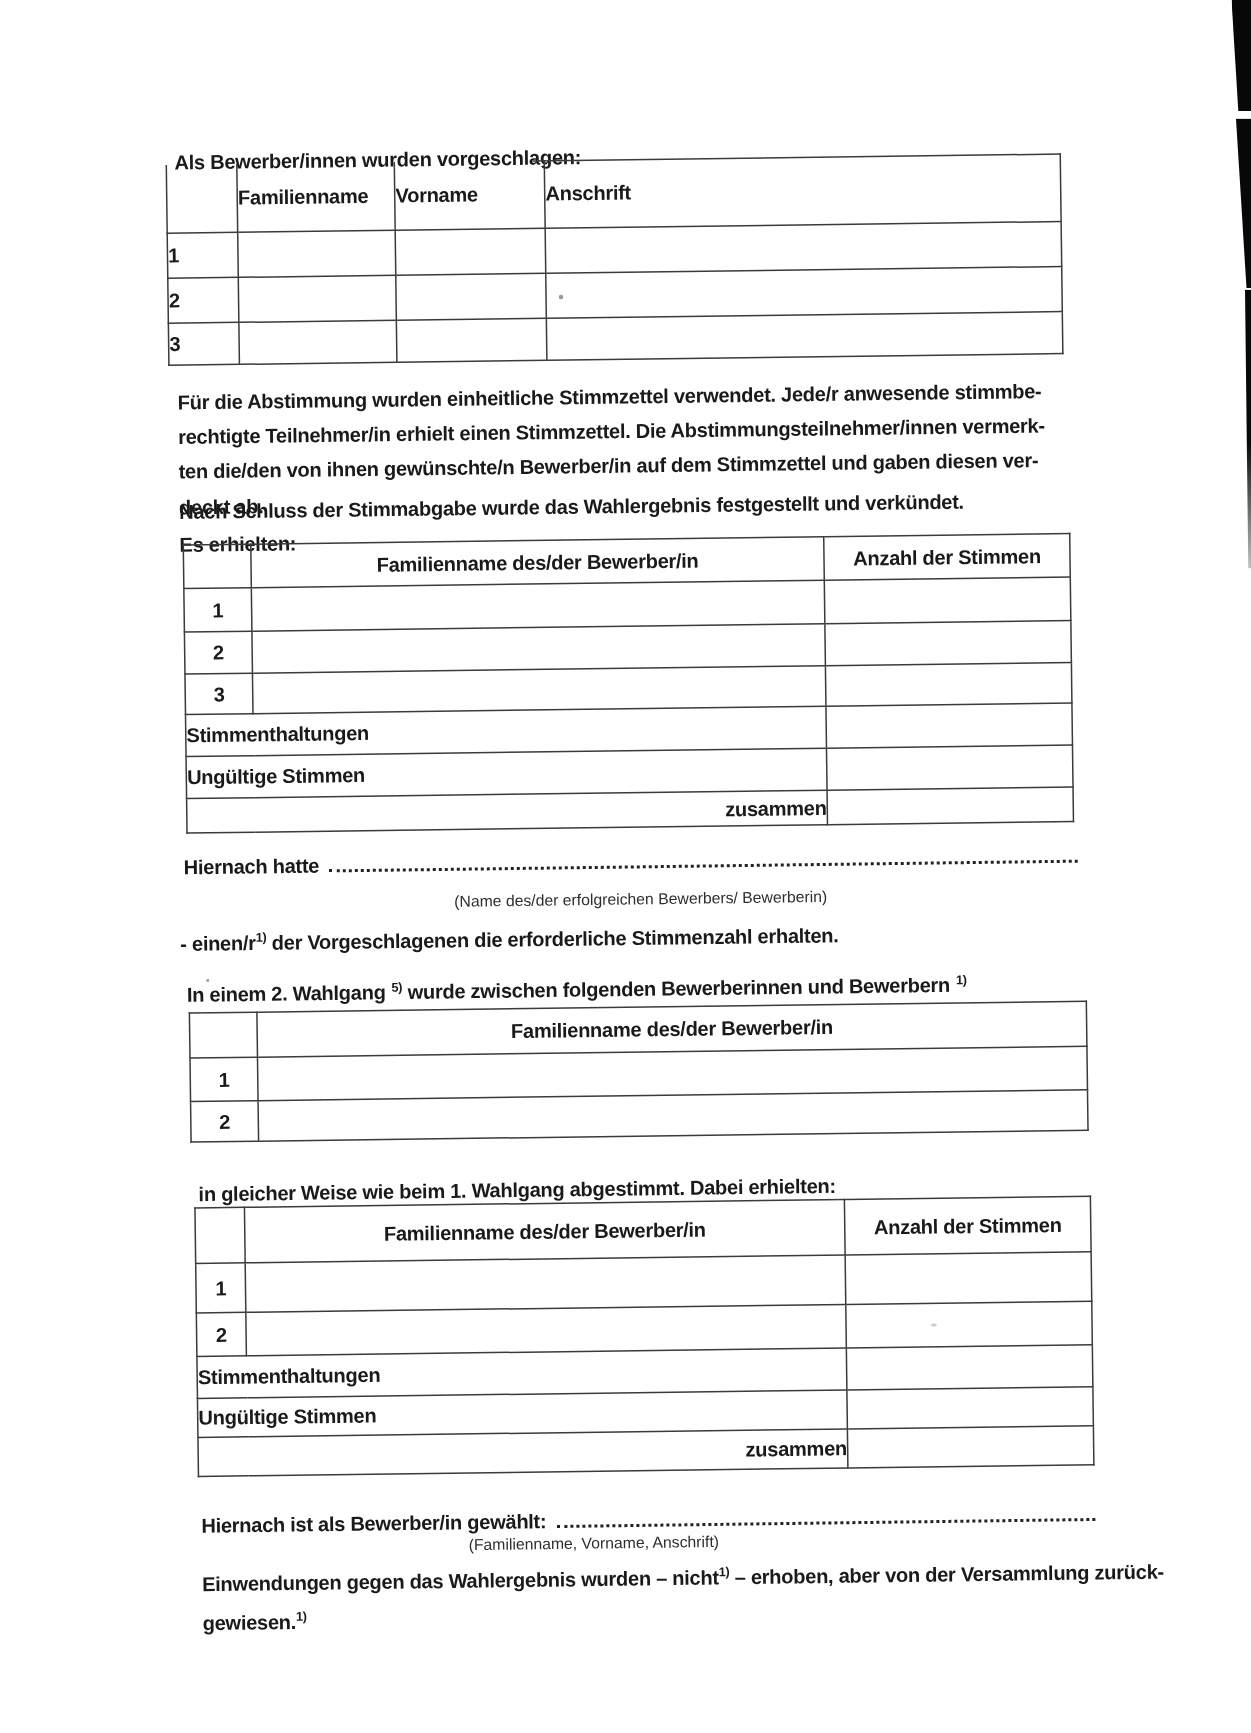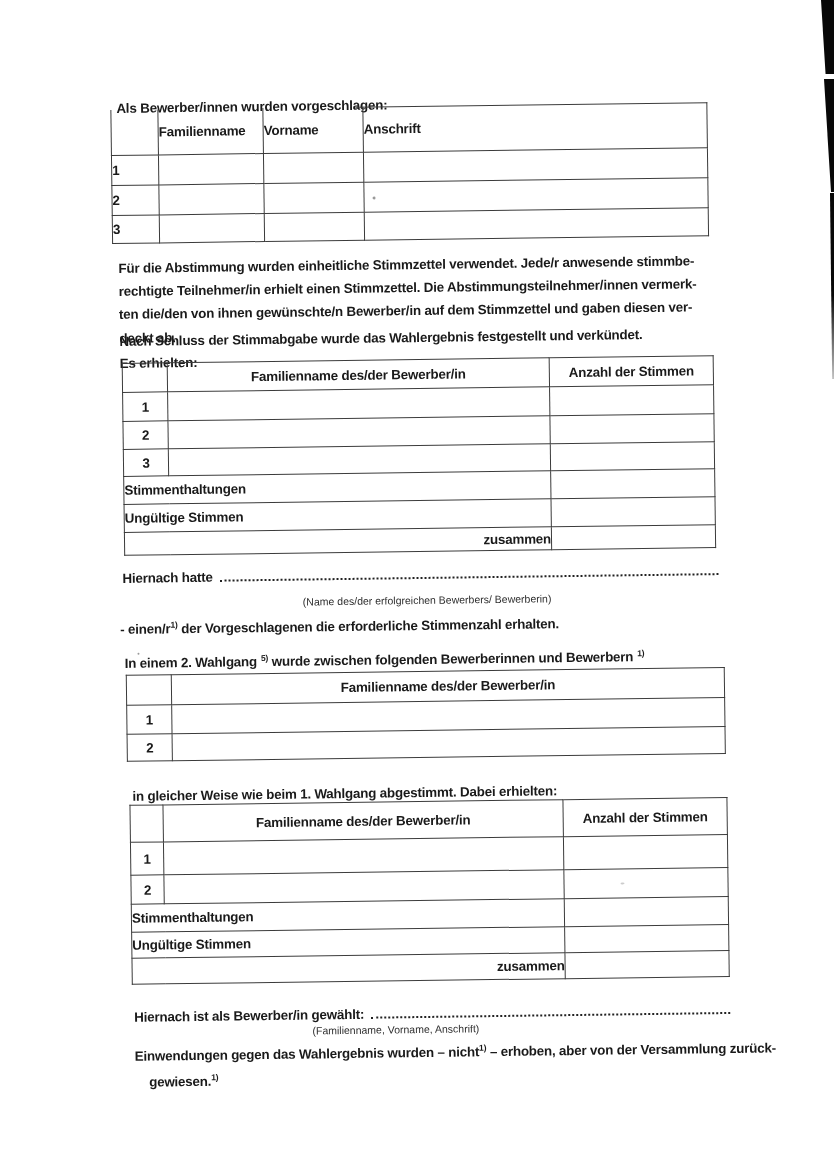--- a/index.html
+++ b/index.html
@@ -211,21 +211,21 @@
 
     <div class="dotline" style="left:122px; top:1006px; width:596px;">
       <span>Hiernach ist als Bewerber/in gewählt:</span>
       <span class="fill-dots"></span>
     </div>
     <div class="caption" style="left:300px; top:1023px;">(Familienname, Vorname, Anschrift)</div>
 
     <div class="line" style="left:122px; top:1045px;">
       <span>Einwendungen gegen das Wahlergebnis wurden – nicht</span><sup class="fn">1)</sup><span> – erhoben, aber von der Versammlung zurück-</span>
     </div>
-    <div class="line" style="left:136px; top:1071px;">
+    <div class="line" style="left:122px; top:1071px;">
       <span>gewiesen.</span><sup class="fn">1)</sup>
     </div>
 
     <div class="speck" style="left:371px; top:196px; width:3px; height:3px;"></div>
     <div class="speck" style="left:130px; top:649px; width:2px; height:2px;"></div>
     <div class="speck" style="left:610px; top:885px; width:4px; height:2px; opacity:.5;"></div>
   </div>
 
   <div class="artifact" style="left:821px; top:0; width:13px; height:74px; clip-path:polygon(0 0,100% 0,100% 100%,35% 100%);"></div>
   <div class="artifact" style="left:824px; top:79px; width:10px; height:113px; clip-path:polygon(0 0,100% 0,100% 100%,70% 100%);"></div>

